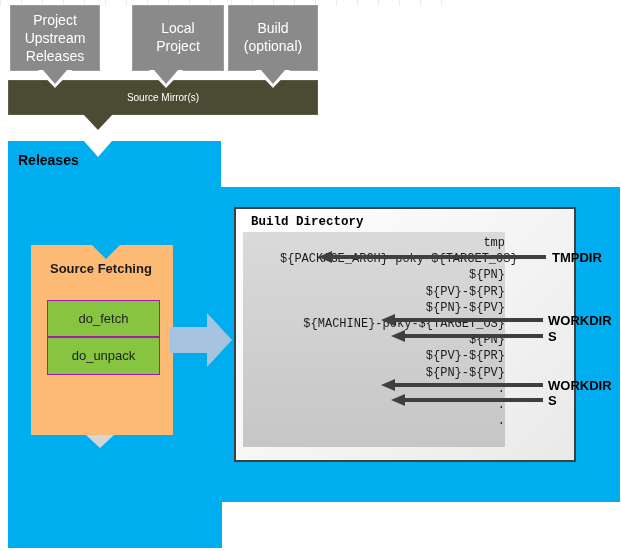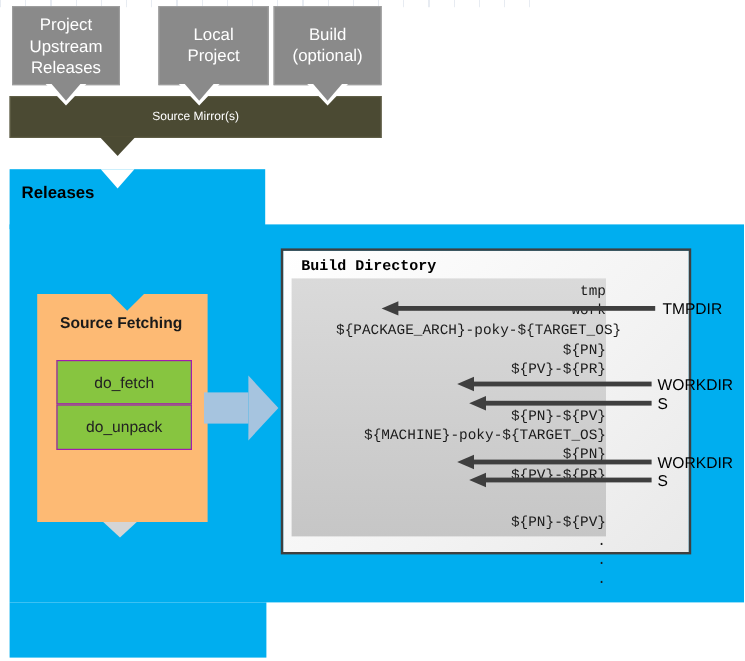--- a/index.html
+++ b/index.html
@@ -55,35 +55,35 @@
   
   .buildbox { position:absolute; left:234px; top:207px; width:342px; height:255px;
     background:linear-gradient(135deg,#ffffff 0%,#f3f3f3 60%,#e9e9e9 100%);
     border:2px solid #3f3f3f; z-index:3;font-family:Liberation Mono, monospace; }
   .buildbox-title { position:absolute; left:15px; top:6px; font-size:12.5px; font-weight:bold; color:#000; }
   .treebox { position:absolute; left:7px; top:23px; width:262px; height:215px;
     background:linear-gradient(180deg,#dadada 0%,#c6c6c6 100%); }
   .tree { position:absolute; left:0; top:3px; width:100%; font-size:12px; color:#1a1a1a;text-align:right; }
   .tree div { line-height:16.2px; white-space:nowrap; }
   .i0 { padding-left:13px; } .i1 { padding-left:27px; } .i2 { padding-left:37px; }
-  .i3 { padding-left:49px; } .i4 { } .i5 { padding-left:52px;margin-top:23px; }
+  .i3 { padding-left:49px; } .i4 { } .i5 { padding-left:52px; }
   .idot { padding-left:126px; }
 
   
   .ann { position:absolute; height:12px; z-index:6; }
   .ann .head { position:absolute; left:0; top:0; width:0; height:0;
     border-top:6px solid transparent; border-bottom:6px solid transparent; border-right:14px solid #3f3f3f; }
   .ann .shaft { position:absolute; left:13px; top:4px; height:4px; background:#3f3f3f; }
   .a-tmpdir   { left:318px; top:251px; } .a-tmpdir .shaft  { width:215px; }
   .a-workdir1 { left:381px; top:314px; } .a-workdir1 .shaft { width:149px; }
   .a-s1       { left:391px; top:330px; } .a-s1 .shaft       { width:139px; }
   .a-workdir2 { left:381px; top:379px; } .a-workdir2 .shaft { width:149px; }
   .a-s2       { left:391px; top:394px; } .a-s2 .shaft       { width:139px; }
 
-  .annlabel { position:absolute; font-size:13px; font-weight:400; color:#000; z-index:6; }
+  .annlabel { position:absolute; font-size:13px; font-weight:700; color:#000; z-index:6; }
   .l-tmpdir   { left:552px; top:250px; }
   .l-workdir1 { left:548px; top:313px; }
   .l-s1       { left:548px; top:329px; }
   .l-workdir2 { left:548px; top:378px; }
   .l-s2       { left:548px; top:393px; }
 </style>
 </head>
 <body>
 
 <div class="stage">
@@ -129,21 +129,20 @@
   <div class="tri panel-tail"></div>
 
   <div class="bigarrow-shaft"></div>
   <div class="tri bigarrow-head"></div>
 
   <div class="buildbox">
     <div class="buildbox-title">Build Directory</div>
     <div class="treebox">
       <div class="tree">
         <div class="i0">tmp</div>
-        <div class="i1">work</div>
         <div class="i2">${PACKAGE_ARCH}-poky-${TARGET_OS}</div>
         <div class="i3">${PN}</div>
         <div class="i4">${PV}-${PR}</div>
         <div class="i5">${PN}-${PV}</div>
         <div class="i2">${MACHINE}-poky-${TARGET_OS}</div>
         <div class="i3">${PN}</div>
         <div class="i4">${PV}-${PR}</div>
         <div class="i5">${PN}-${PV}</div>
         <div class="idot">.</div>
         <div class="idot">.</div>

